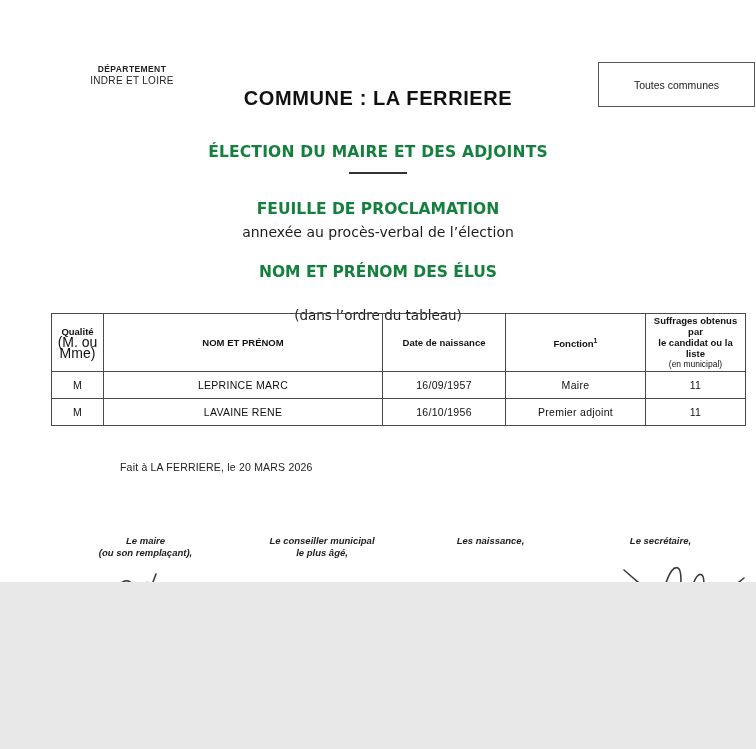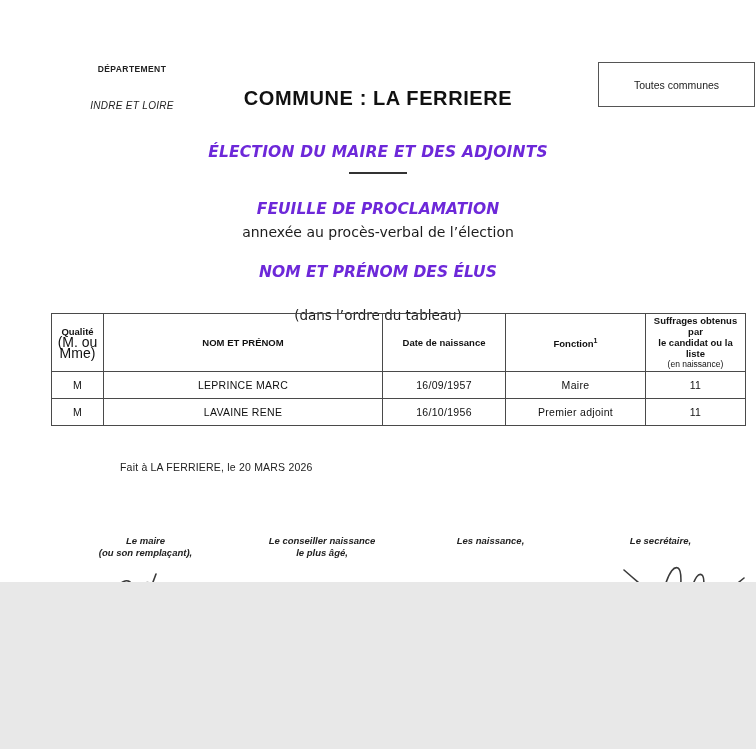--- a/index.html
+++ b/index.html
@@ -9,36 +9,36 @@
     width: 756px; height: 582px;
     margin: 0 auto;
     background: #ffffff;
     color: #1a1a1a;
     overflow: hidden;
   }
 
   
   .dept-block { position: absolute; left: 80px; top: 64px; width: 104px; text-align: center; }
   .dept-line1 { display: block; font-size: 8.5px; font-weight: 700; letter-spacing: .4px; color: #222; }
-  .dept-line2 { display: block; margin-top: 26px; font-size: 10px; font-weight: 400; letter-spacing: .3px; color: #222; font-style: italic; }
+  .dept-line2 { display: block; margin-top: 1px; font-size: 10px; font-weight: 400; letter-spacing: .3px; color: #222; }
 
   .commune-title {
     position: absolute; left: 0; right: 0; top: 87px;
     text-align: center; font-size: 20px; font-weight: 700; letter-spacing: .6px; color: #111;
   }
 
   .corner-box {
     position: absolute; left: 598px; top: 62px; width: 157px; height: 45px;
     border: 1px solid #555; display: flex; align-items: center; justify-content: center;
     font-size: 10.5px; color: #222;
   }
 
   
   .h-main { position: absolute; left: 0; right: 0; text-align: center;
-    font-family: "DejaVu Sans", sans-serif; font-weight: 700; font-size: 15.5px; color: #6d28d9; font-style: italic; }
+    font-family: "DejaVu Sans", sans-serif; font-weight: 700; font-size: 15.5px; color: #15803d; }
   .h-election { top: 143px; letter-spacing: .2px; }
   .head-rule { position: absolute; left: 0; right: 0; top: 172px; }
   .head-rule span { display: block; width: 58px; margin: 0 auto; border-top: 2px solid #333; }
   .h-feuille { top: 200px; }
   .sub-annexee { position: absolute; left: 0; right: 0; top: 224px; text-align: center;
     font-family: "DejaVu Sans", sans-serif; font-size: 14px; color: #1c1c1c; }
   .h-nom { top: 263px; }
   .sub-ordre { position: absolute; left: 0; right: 0; top: 283px; text-align: center;
     font-family: "DejaVu Sans", sans-serif; font-size: 13.5px; color: #1c1c1c; margin-top: 24px; }
 
@@ -122,21 +122,21 @@
           <span class="th-sub">(M. ou Mme)</span>
         </th>
         <th>NOM ET PRÉNOM</th>
         <th>Date de naissance</th>
         <th>
           <span>Fonction</span><sup class="fn">1</sup>
         </th>
         <th class="th-small">
           <span>Suffrages obtenus par</span>
           <span style="display:block">le candidat ou la liste</span>
-          <span class="th-sub">(en naissance)</span>
+          <span class="th-sub">(en municipal)</span>
         </th>
       </tr>
     </thead>
     <tbody>
       <tr>
         <td>M</td>
         <td>LEPRINCE MARC</td>
         <td>16/09/1957</td>
         <td>Maire</td>
         <td>11</td>
@@ -151,21 +151,21 @@
     </tbody>
   </table>
 
   <div class="fait-line">Fait à LA FERRIERE, le 20 MARS 2026</div>
 
   <div class="sig-label sig-label-maire">
     <span style="display:block">Le maire</span>
     <span style="display:block">(ou son remplaçant),</span>
   </div>
   <div class="sig-label sig-label-conseiller">
-    <span style="display:block">Le conseiller naissance</span>
+    <span style="display:block">Le conseiller municipal</span>
     <span style="display:block">le plus âgé,</span>
   </div>
   <div class="sig-label sig-label-assesseurs">Les naissance,</div>
   <div class="sig-label sig-label-secretaire">Le secrétaire,</div>
 
   <svg class="stamp-svg" width="124" height="124" viewBox="0 0 124 124">
     <g class="stamp-ink">
       <circle cx="62" cy="62" r="58" stroke-width="3"></circle>
       <circle cx="62" cy="62" r="44" stroke-width="1.6"></circle>
 

